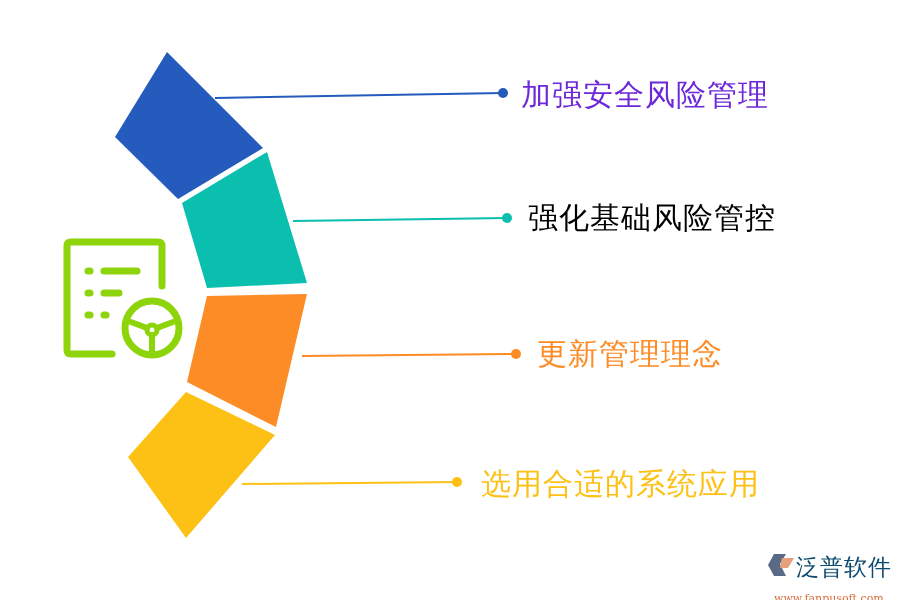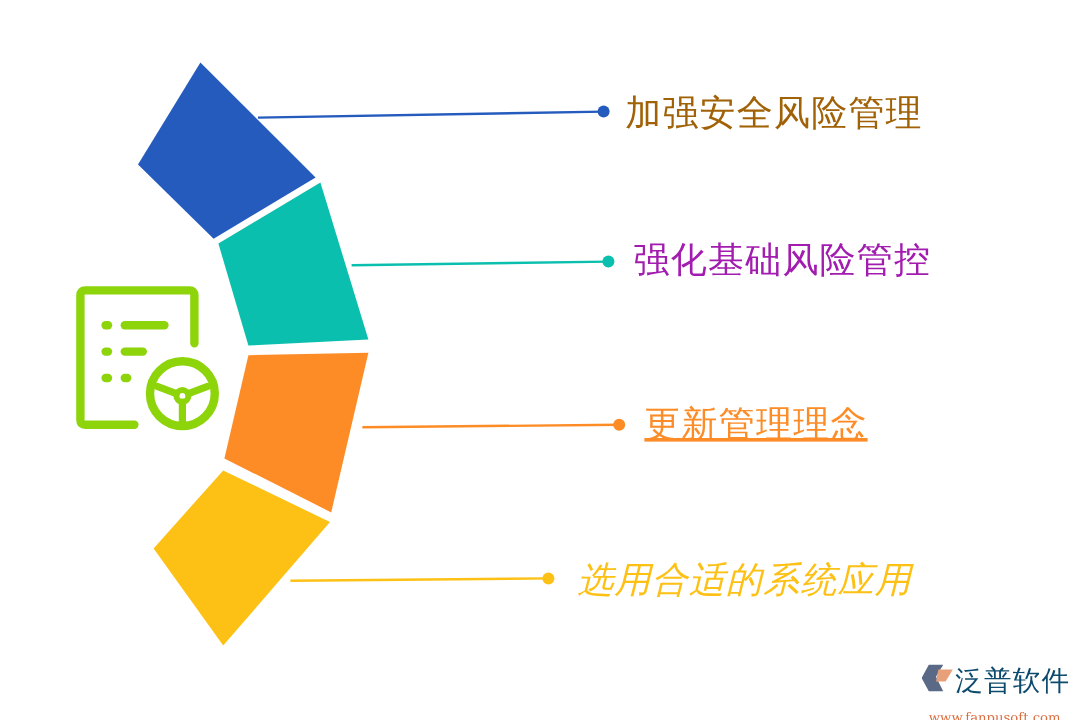--- a/index.html
+++ b/index.html
@@ -45,24 +45,24 @@
     <line x1="88" y1="293" x2="90" y2="293"></line>
     <line x1="104" y1="293" x2="119" y2="293"></line>
     <line x1="88" y1="315" x2="90" y2="315"></line>
     <line x1="104" y1="315" x2="106" y2="315"></line>
     <circle cx="152" cy="328" r="27"></circle>
     <circle cx="152" cy="330" r="5" stroke-width="5"></circle>
     <path d="M131,322 L147,328 M173,322 L157,328 M152,335 L152,354" stroke-width="6"></path>
   </g>
 </svg>
 
-<div class="label" style="left:521px; top:77px; color:#a16207;">加强安全风险管理</div>
-<div class="label" style="left:528px; top:200px; color:#a21caf;">强化基础风险管控</div>
-<div class="label" style="left:537px; top:336px; color:#FD8C27;text-decoration:underline;">更新管理理念</div>
-<div class="label" style="left:481px; top:466px; color:#FDC116;font-style:italic;">选用合适的系统应用</div>
+<div class="label" style="left:521px; top:77px; color:#6d28d9;">加强安全风险管理</div>
+<div class="label" style="left:528px; top:200px; color:#000000;">强化基础风险管控</div>
+<div class="label" style="left:537px; top:336px; color:#FD8C27;">更新管理理念</div>
+<div class="label" style="left:481px; top:466px; color:#FDC116;">选用合适的系统应用</div>
 
 <div class="logo">
   <svg width="28" height="26" viewBox="0 0 28 26" style="position:absolute;left:2px;top:0;">
     <polygon points="6,2 18,2 12,12 18,24 6,24 0,13" fill="#5a6a86"></polygon>
     <polygon points="14,6 26,6 20,16 12,16" fill="#e8a07a"></polygon>
   </svg>
   <span class="logo-text">泛普软件</span>
   <span class="logo-url">www.fanpusoft.com</span>
 </div>
 

